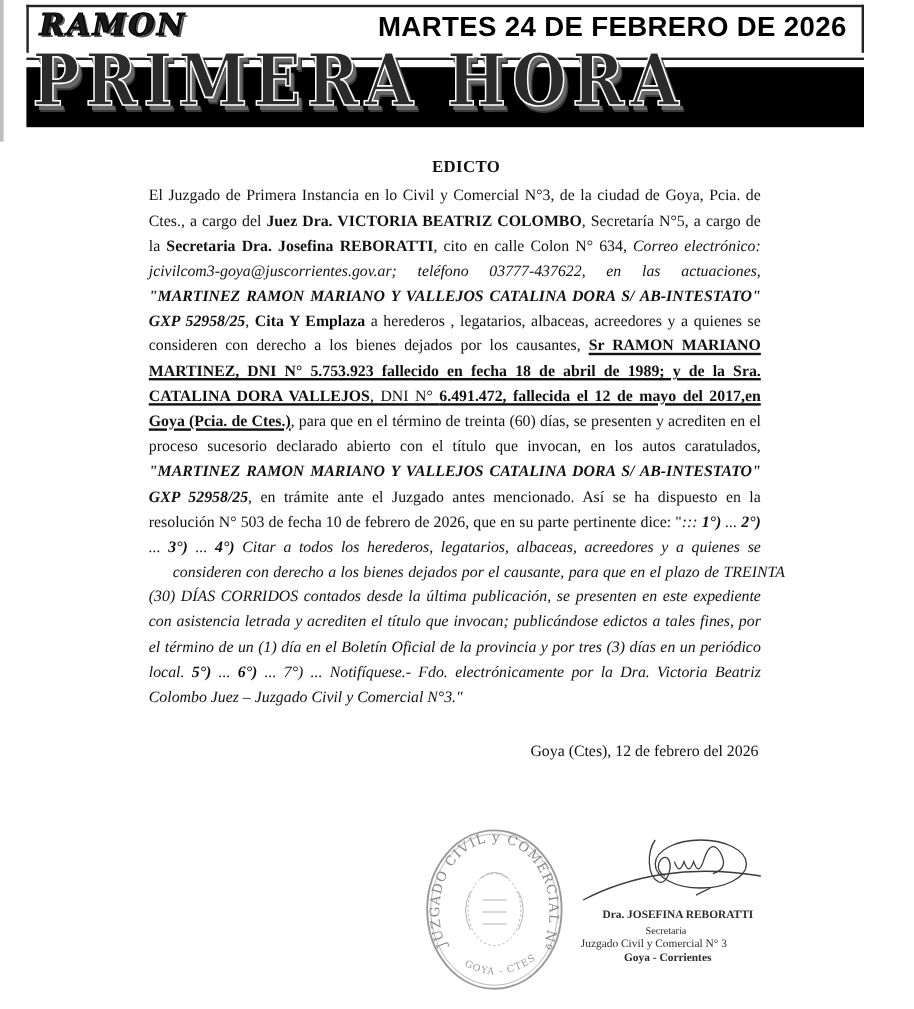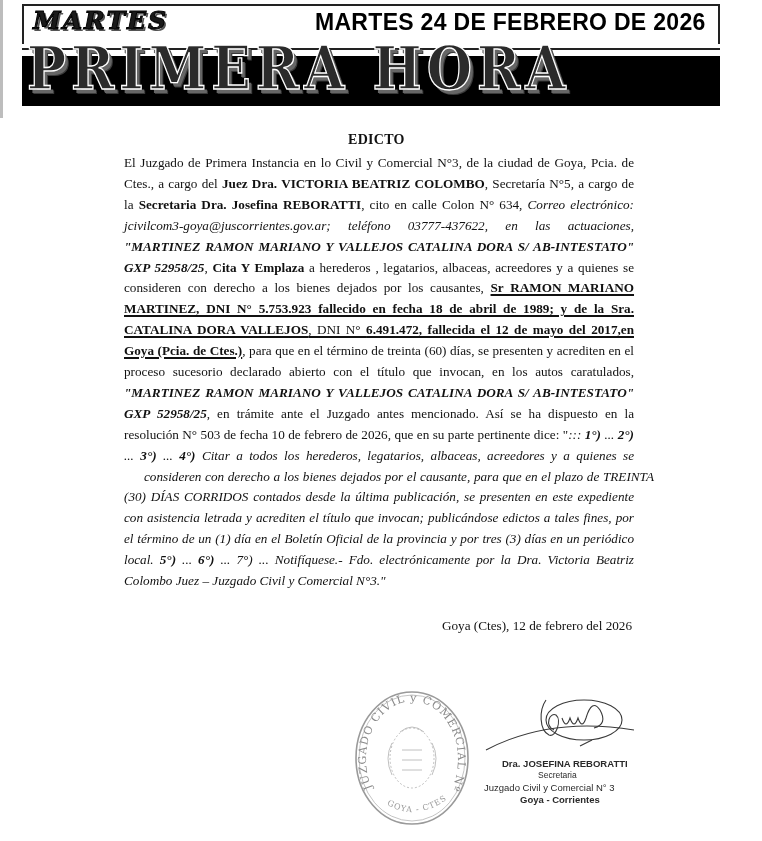--- a/index.html
+++ b/index.html
@@ -14,43 +14,43 @@
   .date-bottom-rule { position:absolute; left:0; top:44px; width:698px; height:2px; background:#222; }
   .section-label { position:absolute; left:440px; top:58px; font-family:"Liberation Sans", sans-serif; font-size:30px; color:#fff; letter-spacing:1px; white-space:nowrap; word-spacing:14px; }
 
   .logo-small { position:absolute; left:11px; top:2px; font-family:"DejaVu Serif", serif; font-weight:bold; font-style:italic; font-size:25px; letter-spacing:2px; color:#1a1a1a;
     -webkit-text-stroke:1px #000; text-shadow: 2px 2px 0 #555; }
   .logo-big { position:absolute; left:5px; top:34px; font-family:"DejaVu Serif", serif; font-weight:bold; font-size:52px; line-height:1; letter-spacing:5px; color:#2b2b2b; transform:scaleY(1.15); transform-origin:top left;
     -webkit-text-stroke:1.2px #fff; text-shadow: 3px 4px 0 #666, 4px 5px 0 #3a3a3a; white-space:nowrap; }
 
   
   .doc { position:absolute; left:124px; top:0; width:510px; font-size:13.2px; }
-  .doc-title { position:absolute; left:224px; top:132px; font-weight:bold; font-size:14px; letter-spacing:0.3px;font-family:Liberation Serif, serif; }
+  .doc-title { position:absolute; left:236px; top:132px; font-weight:bold; font-size:14px; letter-spacing:0.3px;font-family:Liberation Serif, serif; }
   .line { position:absolute; left:0; width:510px; height:18px; white-space:nowrap; text-align:justify; text-align-last:justify; line-height:18px; }
   .b { font-weight:bold; }
   .i { font-style:italic; }
   .u { text-decoration:underline; text-decoration-thickness:1.5px; text-underline-offset:2px; }
   .place-date { position:absolute; left:442px; top:618px; font-size:13.2px; white-space:nowrap; }
 
   
   .seal { position:absolute; left:352px; top:688px; width:120px; height:140px; }
   .signature-block { position:absolute; left:484px; top:690px; width:170px; height:120px; }
-  .sig-line { position:absolute; font-family:Liberation Sans, sans-serif; font-size:9.5px; color:#2a2a2a; white-space:nowrap; }
+  .sig-line { position:absolute; font-family:Liberation Serif, serif; font-size:9.5px; color:#2a2a2a; white-space:nowrap; }
 </style>
 </head>
 <body>
 
 <div class="left-rule"></div>
 
 <div class="masthead">
   <div class="date-box"></div>
   <div class="date-bottom-rule"></div>
   <div class="black-band"></div>
   <div class="date-text">MARTES 24 DE FEBRERO DE 2026</div>
-  <div class="logo-small">MARTES</div>
+  <div class="logo-small">RAMON</div>
   <div class="logo-big">PRIMERA HORA</div>
 </div>
 
 <div class="doc">
   <div class="doc-title">EDICTO</div>
   <div id="lines">
       <div class="line" style="top: 154px;"><span class="">El Juzgado de Primera Instancia en lo Civil y Comercial N°3, de la ciudad de Goya, Pcia. de</span></div>
       <div class="line" style="top: 174.9px;"><span class="">Ctes., a cargo del </span><span class="b">Juez Dra. VICTORIA BEATRIZ COLOMBO</span><span class="">, Secretaría N°5, a cargo de</span></div>
       <div class="line" style="top: 195.8px;"><span class="">la </span><span class="b">Secretaria Dra. Josefina REBORATTI</span><span class="">, cito en calle Colon N° 634, </span><span class="i">Correo electrónico:</span></div>
       <div class="line" style="top: 216.7px;"><span class="i">jcivilcom3-goya@juscorrientes.gov.ar;   teléfono   03777-437622,   en   las   actuaciones,</span></div>

